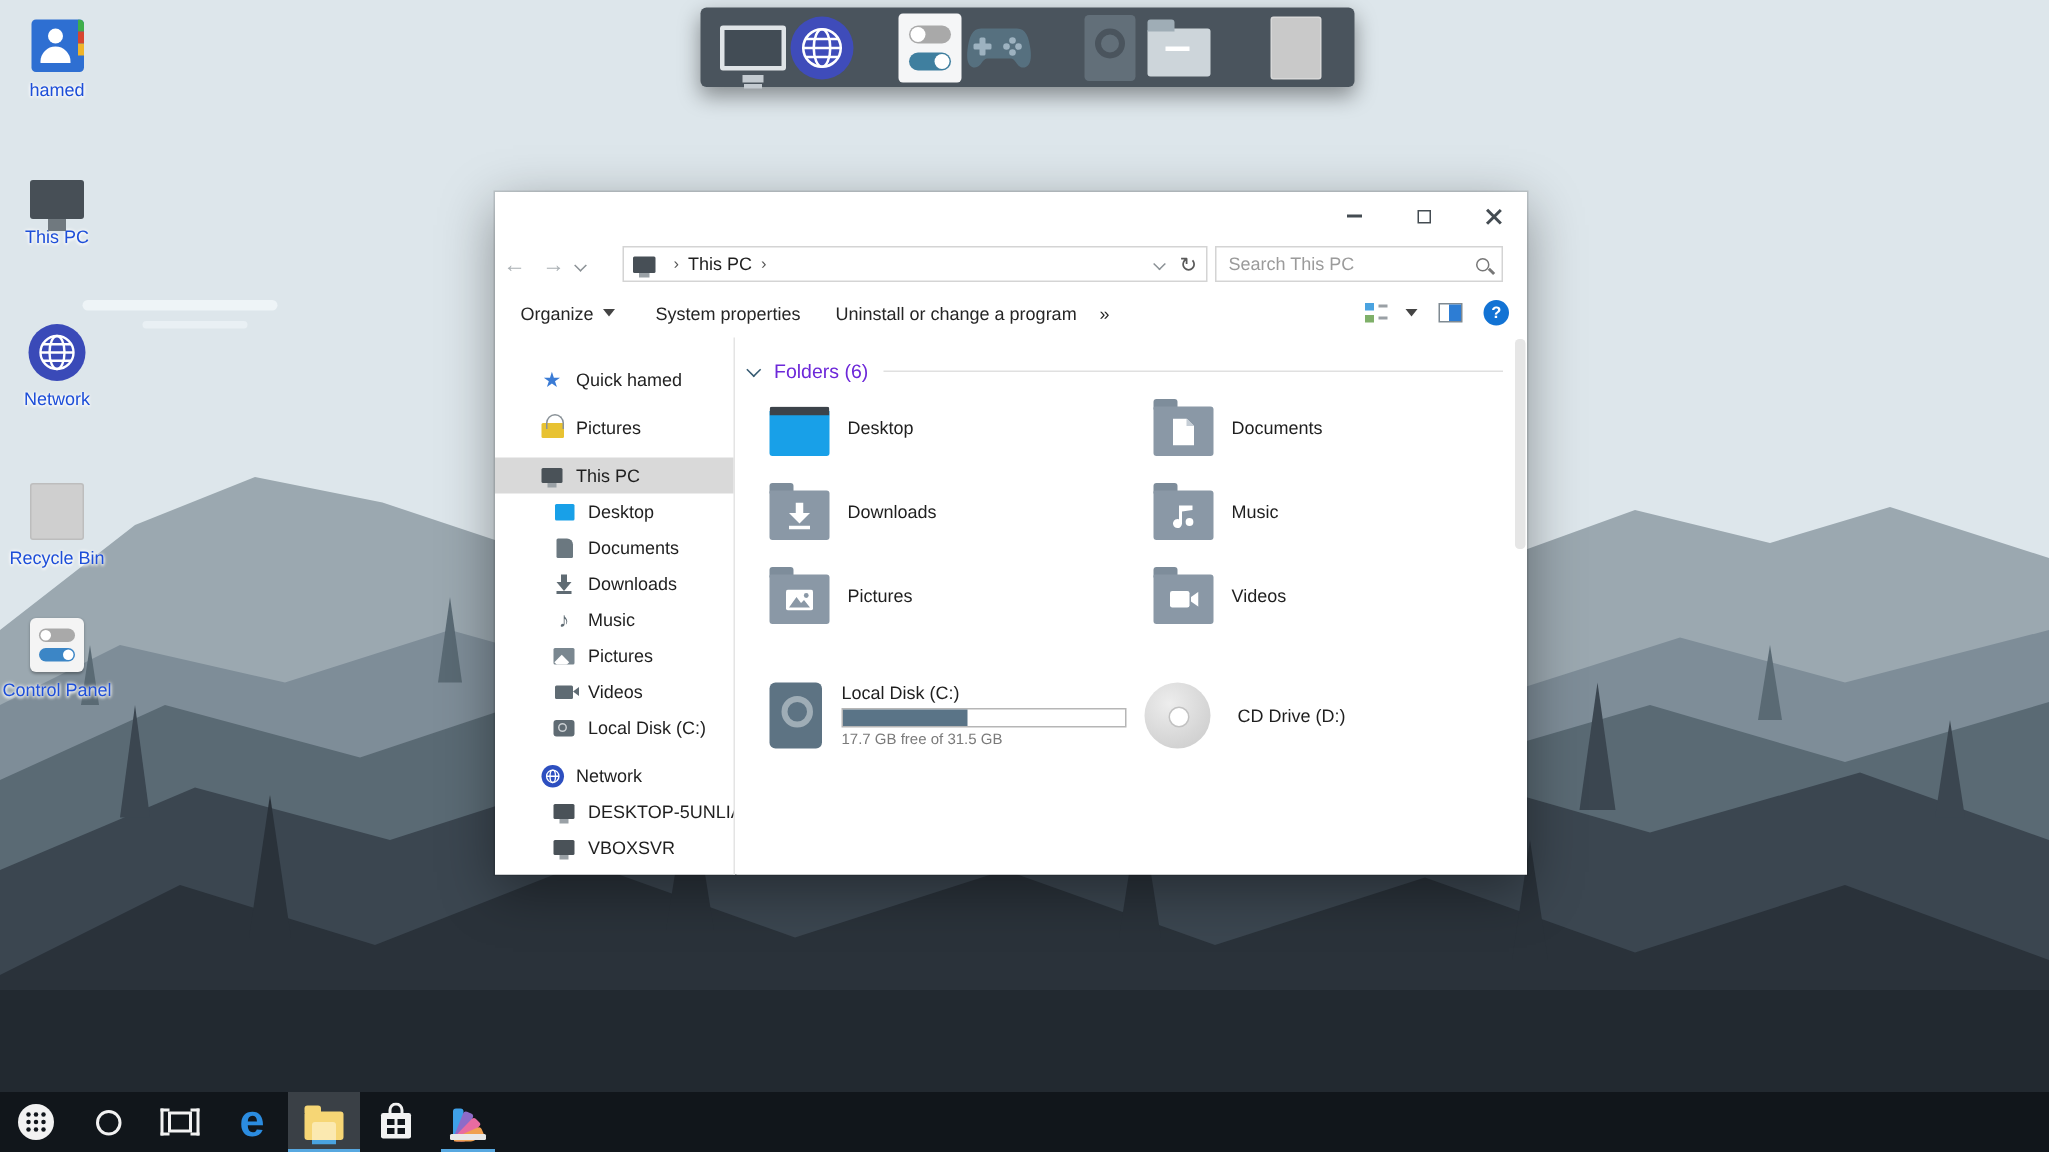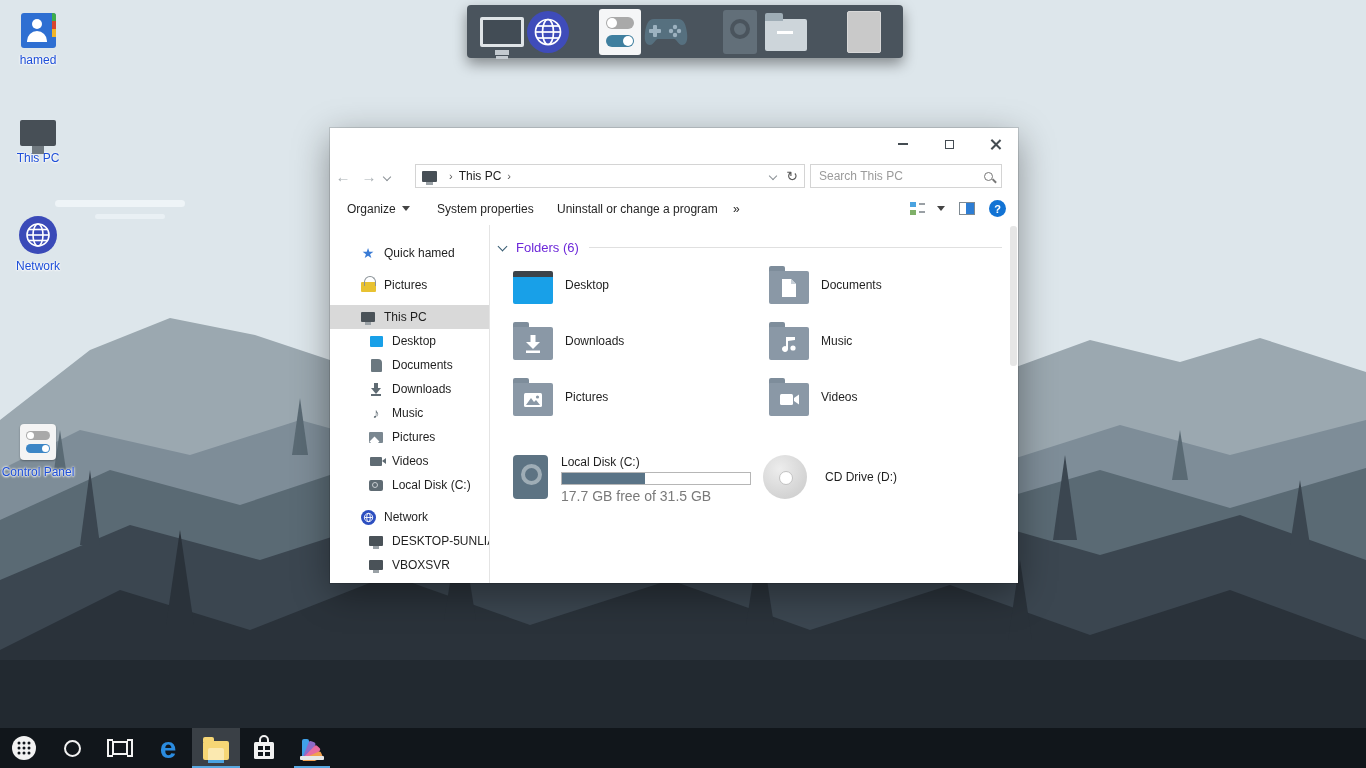--- a/index.html
+++ b/index.html
@@ -125,21 +125,21 @@
   .ficon:before { content:""; position:absolute; left:0; top:-5px; width:16px; height:7px; background:#7e8d9b; border-radius:2px 2px 0 0; }
   .ficon .fbody { position:absolute; inset:0; background:#8a98a6; border-radius:1px 2px 2px 2px; display:flex; align-items:center; justify-content:center; }
   .desk-ic { width:40px; height:33px; margin-top:5px; background:#18a0e8; border-radius:2px; border-top:6px solid #3c434a; flex:none; }
   .hdd-ic { position:relative; width:35px; height:44px; background:#5d7383; border-radius:4px; flex:none; }
   .hdd-ic:after { content:""; position:absolute; left:8px; top:9px; width:13px; height:13px; border:4px solid #9fadb6; border-radius:50%; }
   .cd-ic { position:relative; width:44px; height:44px; border-radius:50%; flex:none;
            background:radial-gradient(circle at 38% 32%, #ededed, #d6d6d6 62%, #c9c9c9); }
   .cd-ic:after { content:""; position:absolute; left:16px; top:16px; width:12px; height:12px; background:#fff; border:1px solid #c2c2c2; border-radius:50%; }
   .pbar { width:190px; height:13px; border:1px solid #b6b6b6; background:#fff; margin-top:3px; }
   .pfill { height:100%; background:#5a7487; }
-  .caption { color:#7a7a7a; font-size:14px; margin-top:3px; }
+  .caption { color:#7a7a7a; font-size:10px; margin-top:3px; }
   #vscroll { position:absolute; right:1px; top:98px; width:7px; height:140px; background:#e6e6e6; border-radius:3px; }
 
   
   #taskbar { position:absolute; left:0; bottom:0; width:1366px; height:40px; background:#11161b; display:flex; align-items:stretch; }
   .tk-btn { width:48px; display:flex; align-items:center; justify-content:center; position:relative; }
   .tk-btn.open:after { content:""; position:absolute; left:6px; right:6px; bottom:0; height:2px; background:#57a8e0; }
   .tk-btn.active { background:#3a4046; }
   .tk-btn.active:after { left:0; right:0; }
   .ring { width:17px; height:17px; border:2.5px solid #f2f2f2; border-radius:50%; }
   .tview { position:relative; width:16px; height:14px; border:2px solid #f2f2f2; }
@@ -233,21 +233,27 @@
               <ellipse cx="15" cy="15" rx="5" ry="11"></ellipse>
               <line x1="4" y1="15" x2="26" y2="15"></line>
               <line x1="5.5" y1="9.5" x2="24.5" y2="9.5"></line>
               <line x1="5.5" y1="20.5" x2="24.5" y2="20.5"></line>
             </g>
           </svg>
     </span>
       </span>
     <span class="lbl">Network</span>
   </div>
-  <div class="dicon" style="top:420px">
+  <div class="dicon" style="top:320px">
+    <span class="ic">
+        <span class="ic-bin"></span>
+      </span>
+    <span class="lbl">Recycle Bin</span>
+  </div>
+  <div class="dicon" style="top:408px">
     <span class="ic">
         <span class="ic-cpl">
           <span class="pill off">
             <i></i>
           </span>
           <span class="pill on">
             <i></i>
           </span>
         </span>
       </span>

